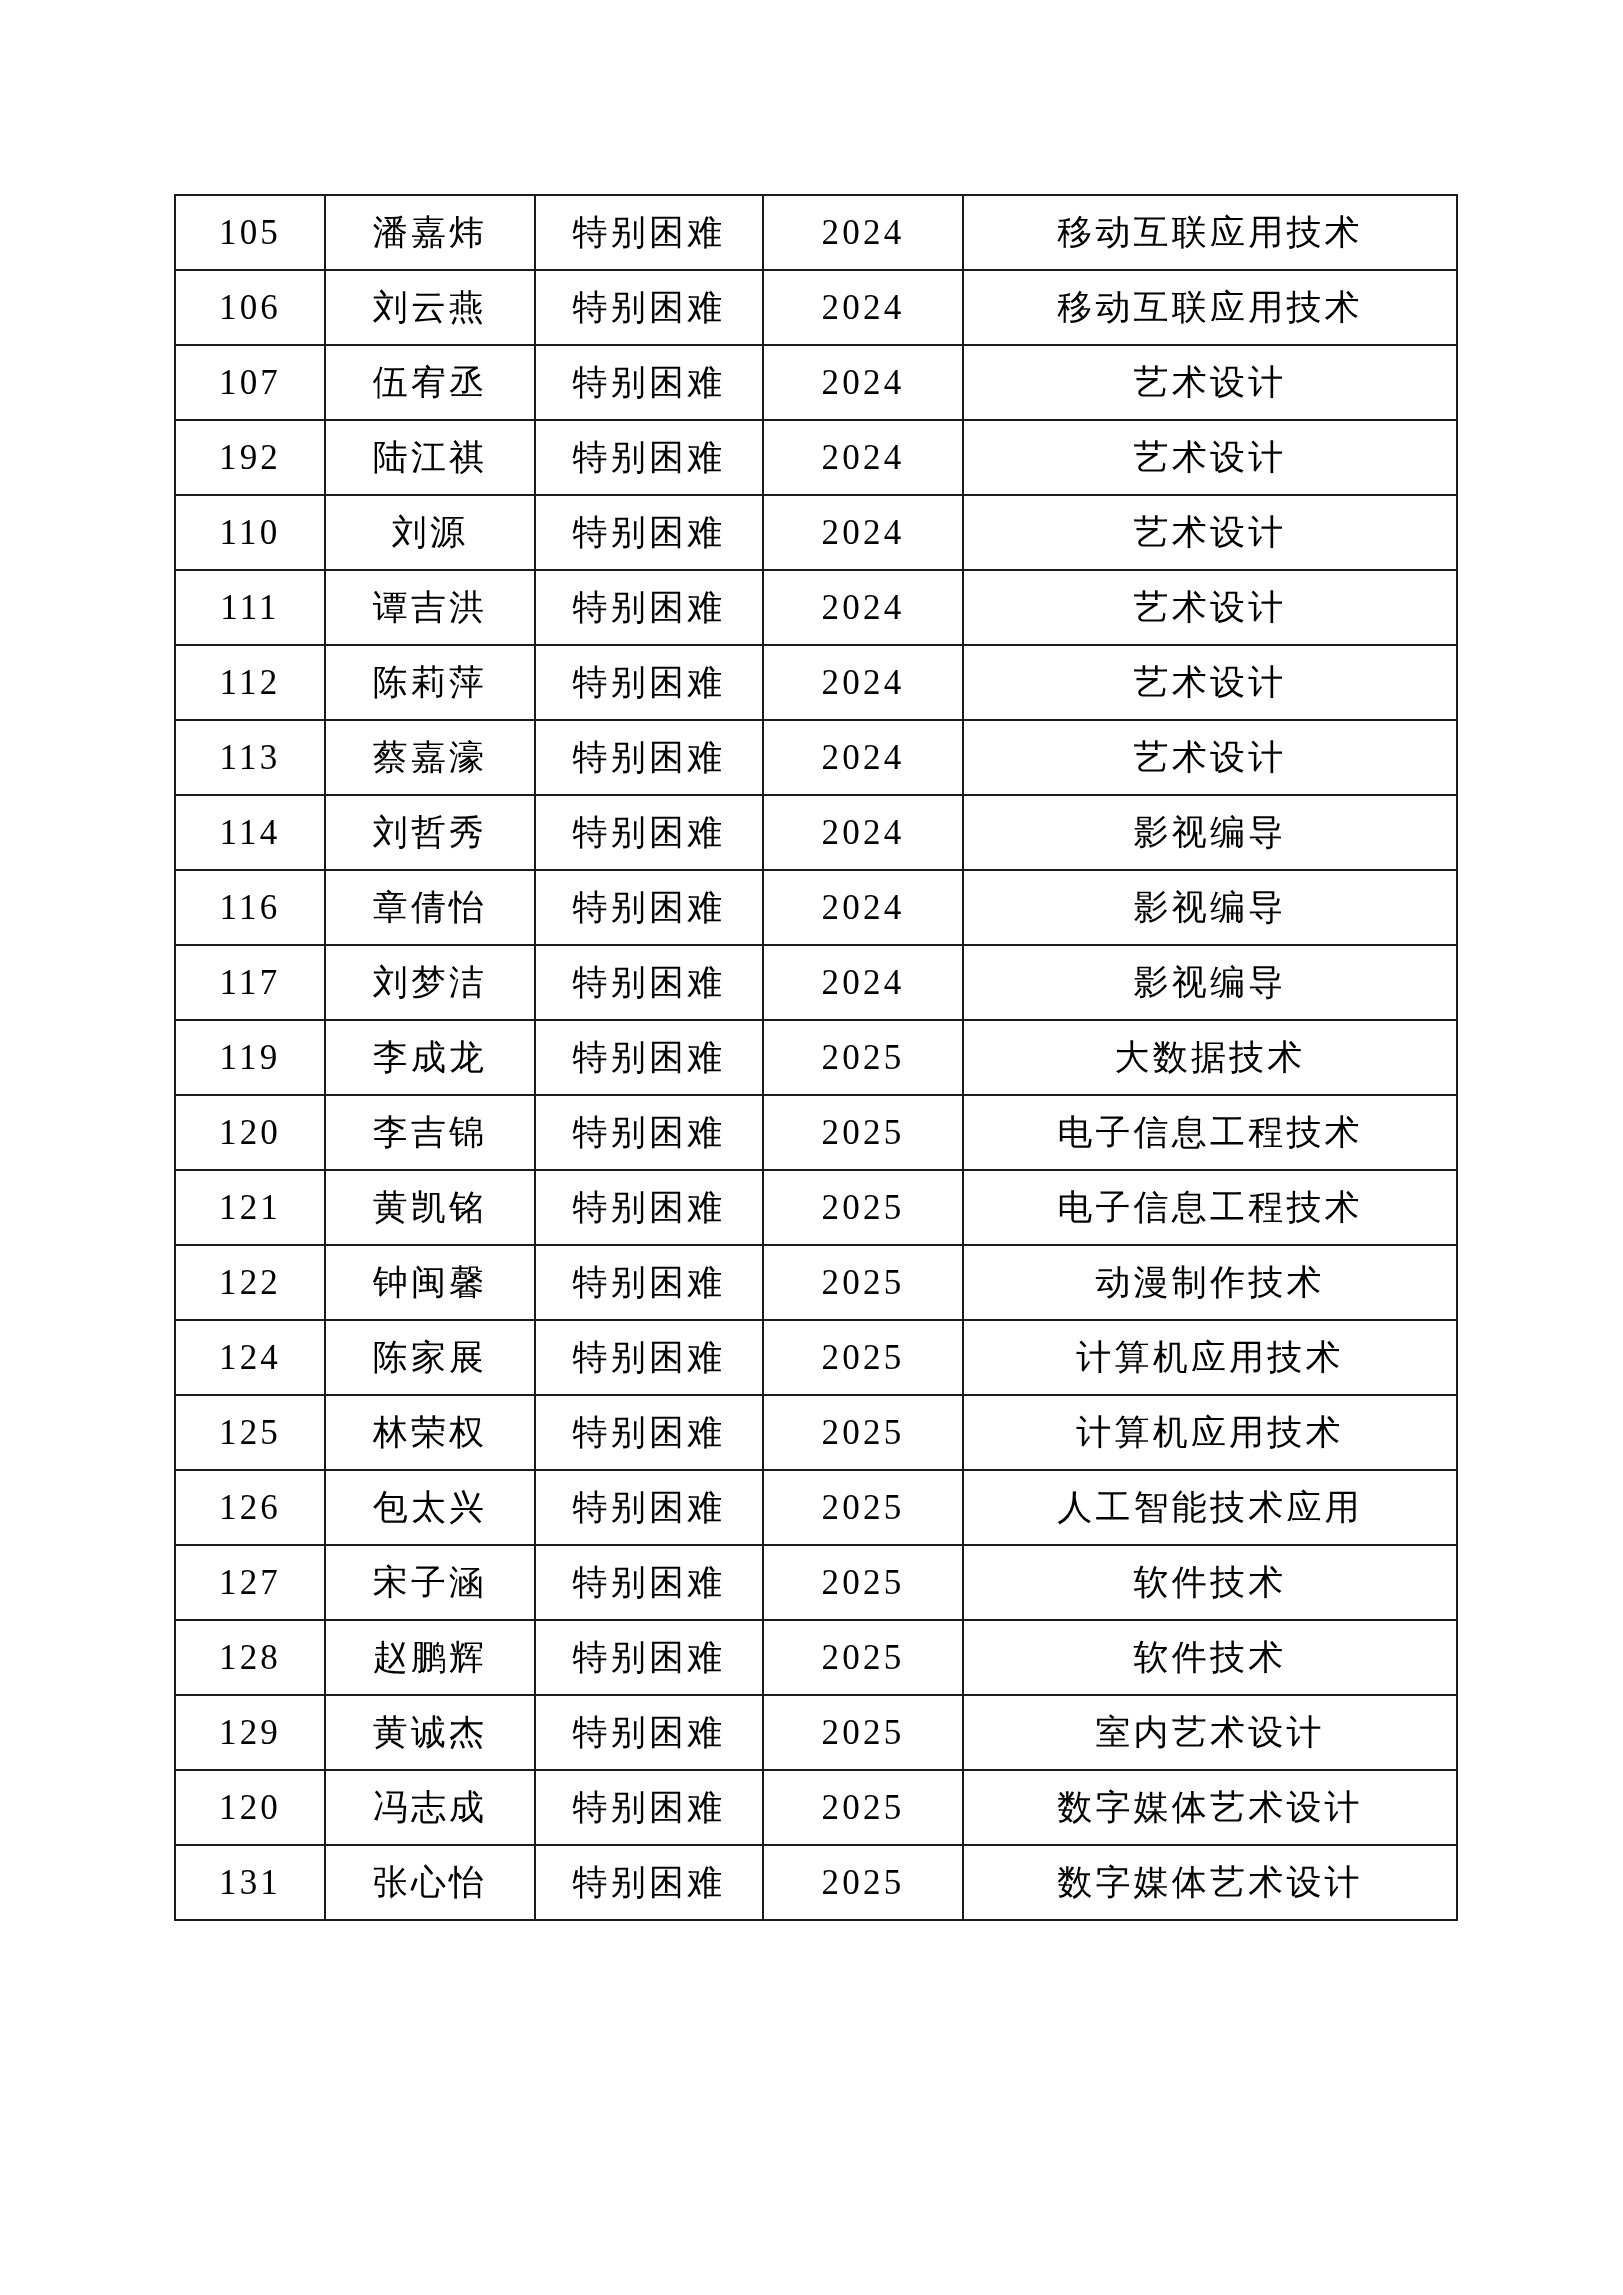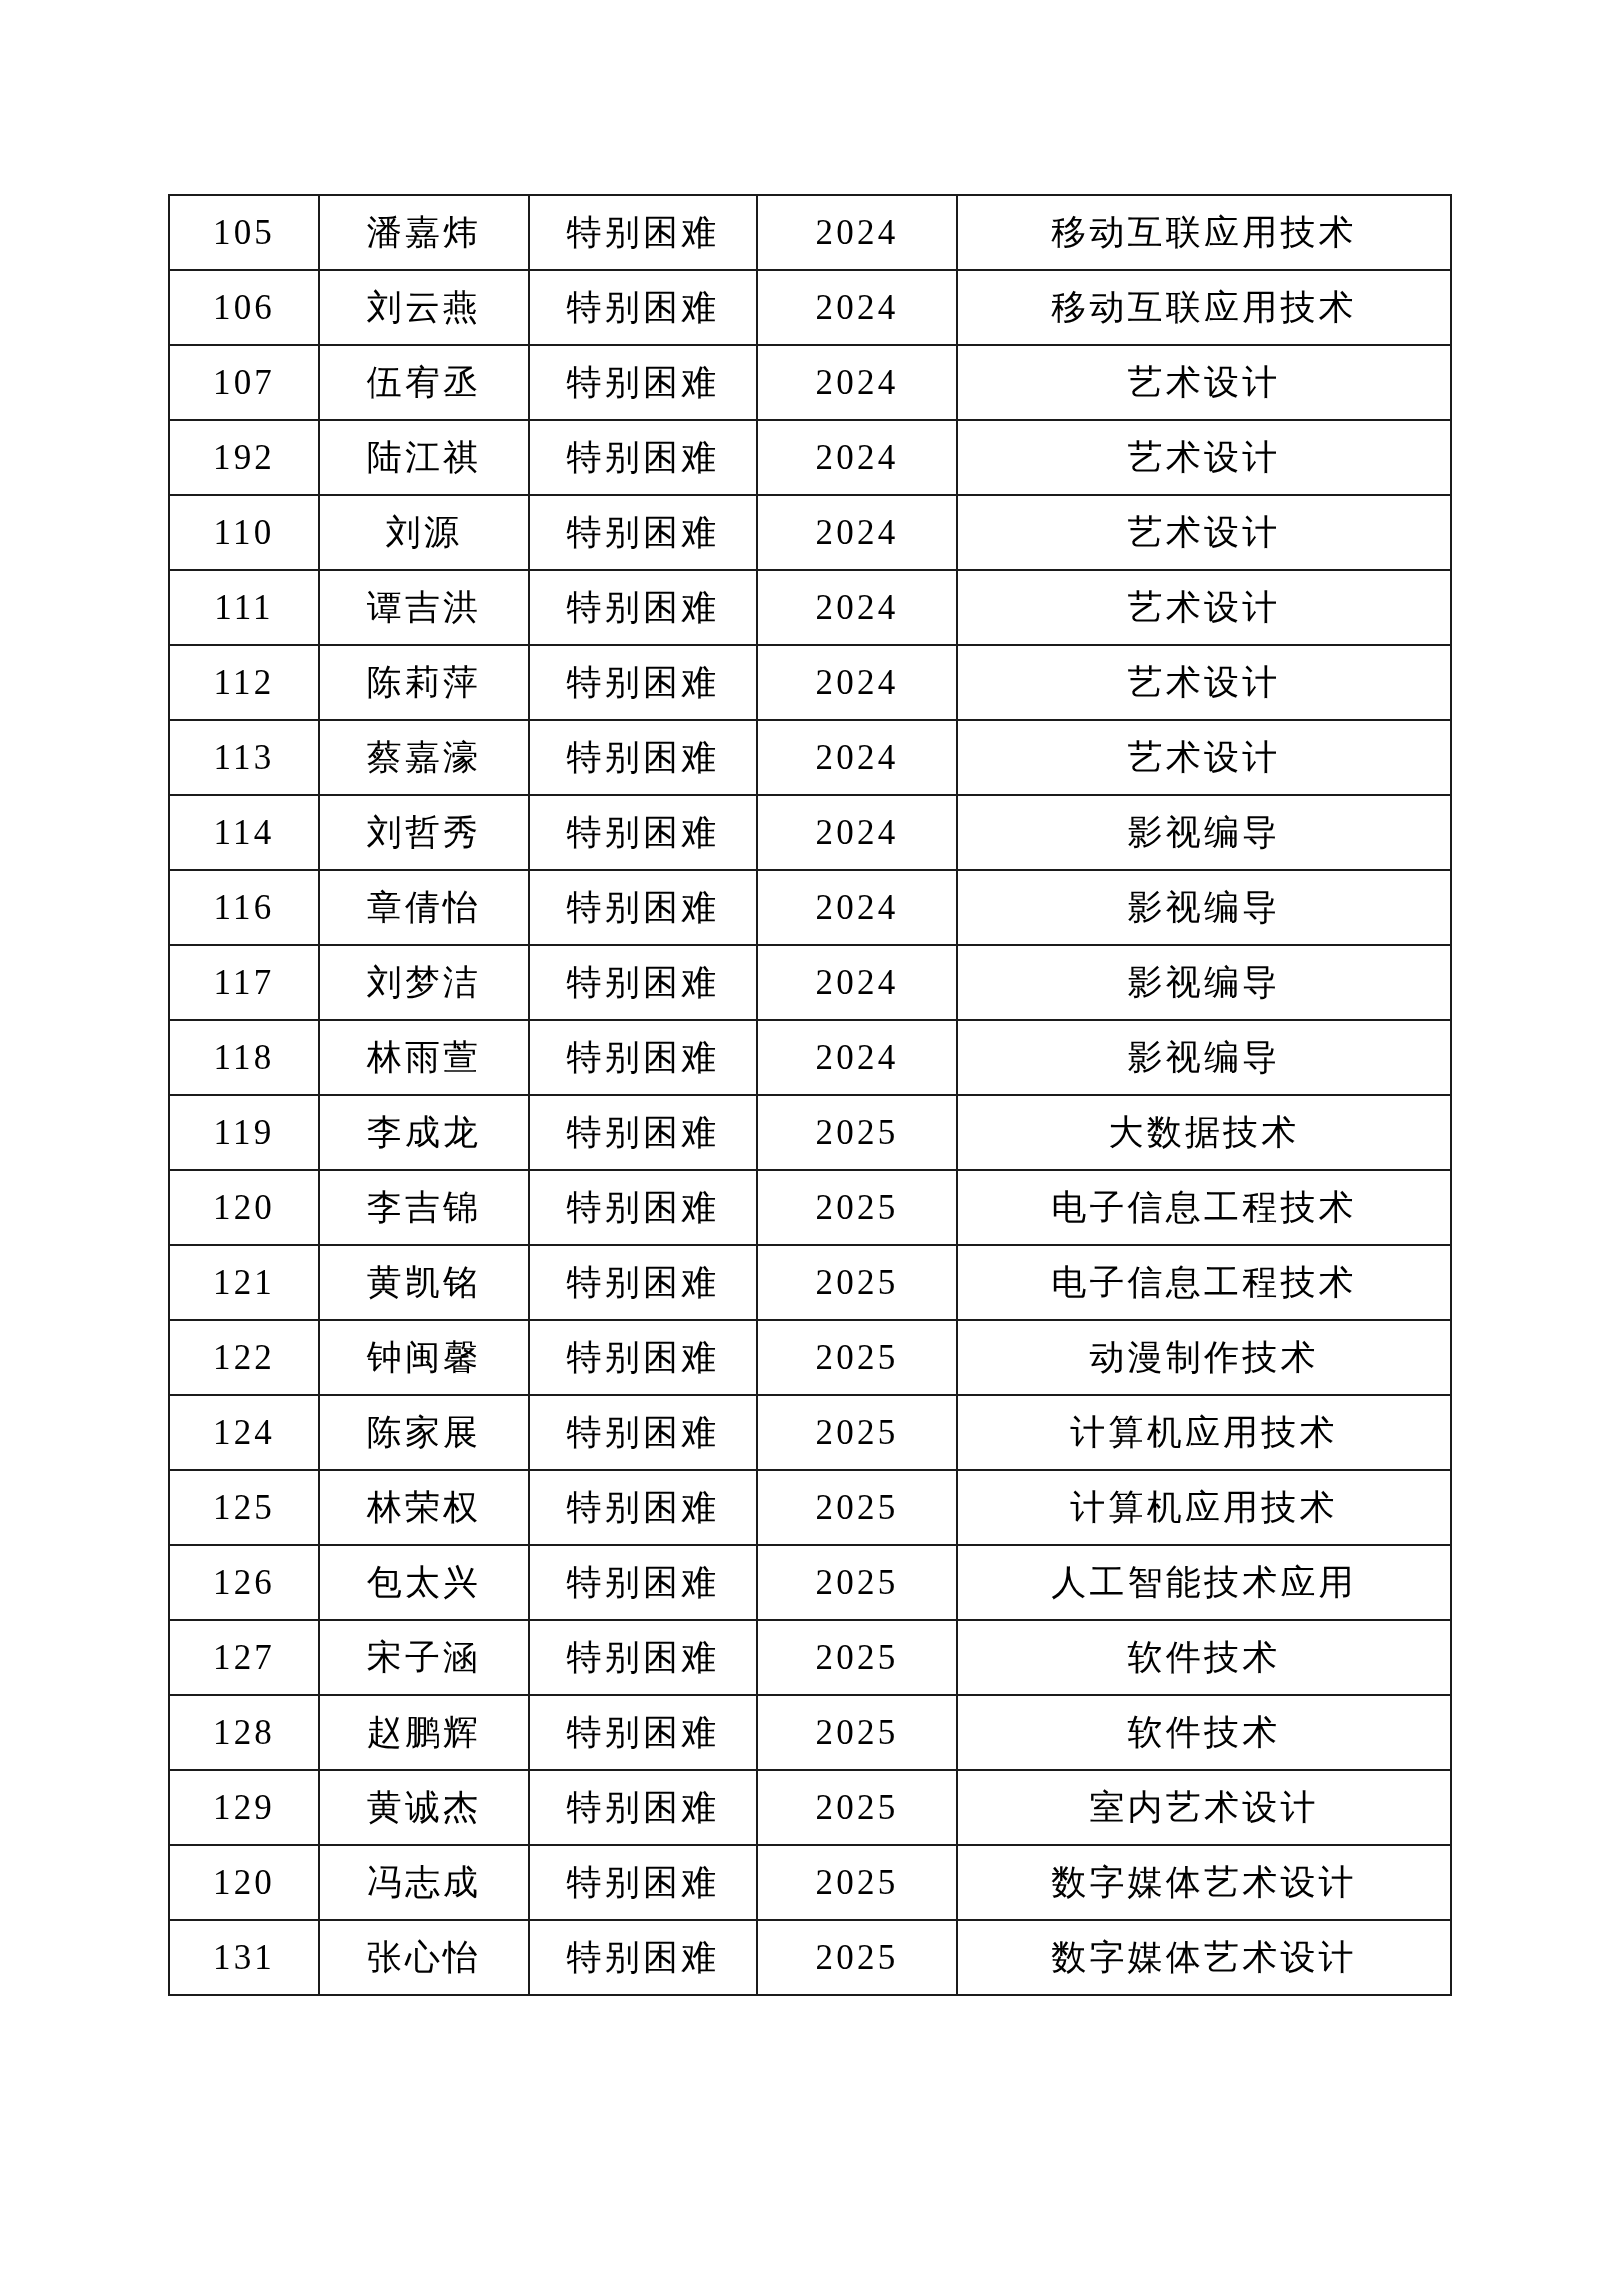--- a/index.html
+++ b/index.html
@@ -11,21 +11,21 @@
     position: relative;
     width: 1623px;
     height: 2295px;
     background: #ffffff;
     font-family: "Liberation Serif", "DejaVu Serif", serif;
     color: #000000;
     overflow: hidden;
   }
   table.roster {
     position: absolute;
-    left: 168px;
+    left: 174px;
     top: 194px;
     width: 1282px;
     border-collapse: collapse;
     table-layout: fixed;
   }
   table.roster td {
     border: 2.4px solid #1b1b1b;
     height: 73px;
     padding: 0;
     text-align: center;
@@ -126,27 +126,20 @@
           <td>影视编导</td>
         </tr>
         <tr>
           <td>117</td>
           <td>刘梦洁</td>
           <td>特别困难</td>
           <td>2024</td>
           <td>影视编导</td>
         </tr>
         <tr>
-          <td>118</td>
-          <td>林雨萱</td>
-          <td>特别困难</td>
-          <td>2024</td>
-          <td>影视编导</td>
-        </tr>
-        <tr>
           <td>119</td>
           <td>李成龙</td>
           <td>特别困难</td>
           <td>2025</td>
           <td>大数据技术</td>
         </tr>
         <tr>
           <td>120</td>
           <td>李吉锦</td>
           <td>特别困难</td>

